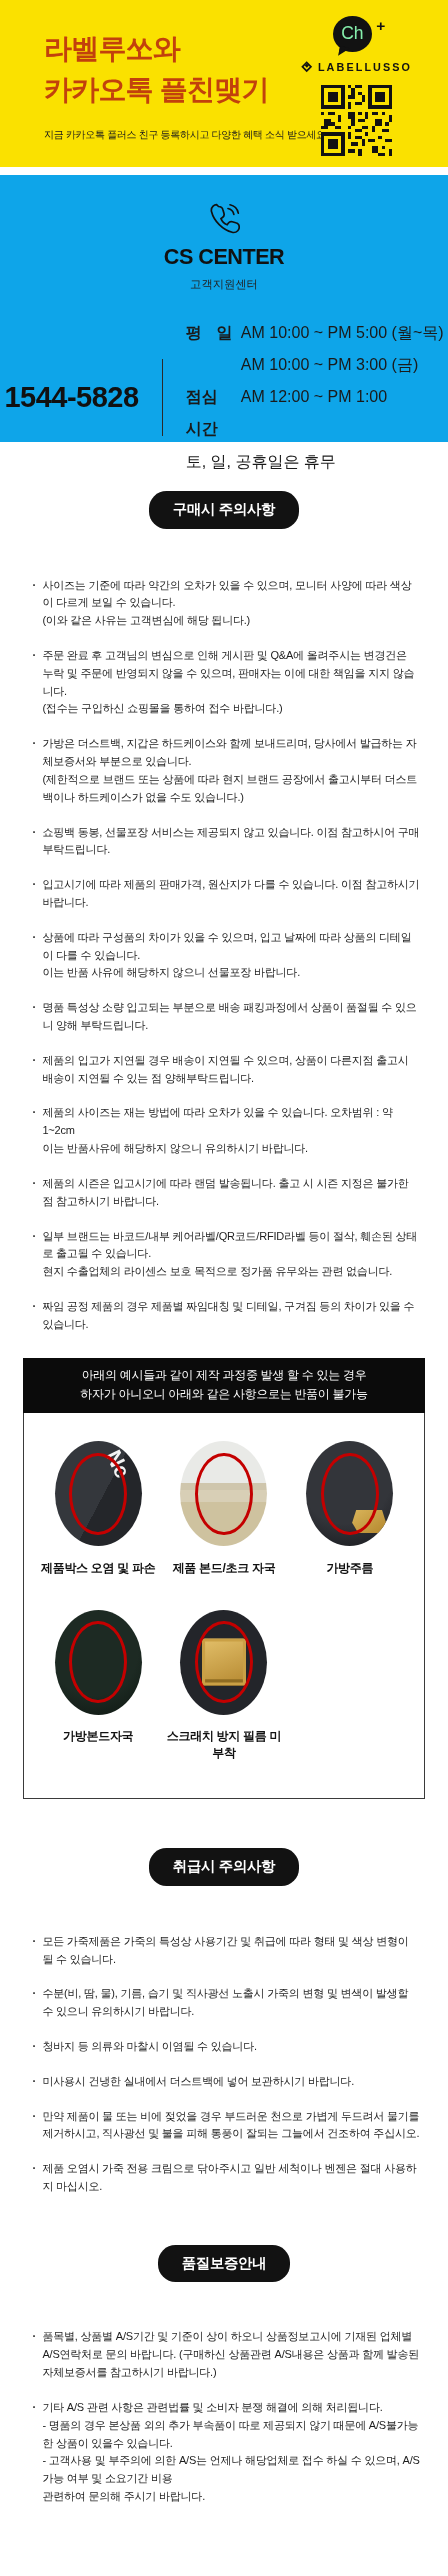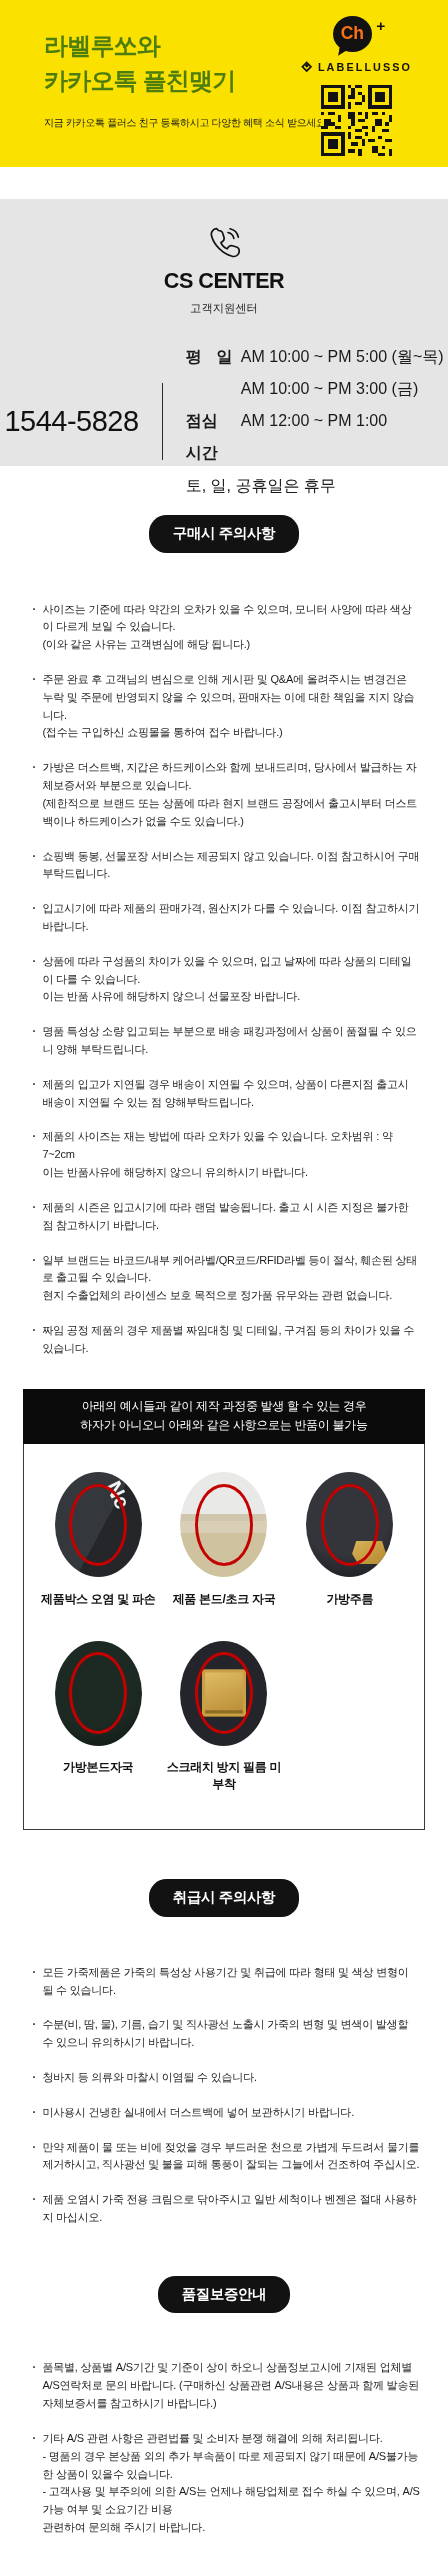--- a/index.html
+++ b/index.html
@@ -4,59 +4,59 @@
 <style>
   * { margin:0; padding:0; box-sizing:border-box; }
   html,body { background:#fff; }
   body {
     width:448px; height:3555px; overflow:hidden; position:relative;
     font-family:"Liberation Sans","DejaVu Sans",sans-serif; color:#1c1c1c;
   }
 
   
   .kakao-banner { height:167px; background:#fae100; position:relative; padding:29px 0 0 44px; }
-  .kb-title { font-size:24px; font-weight:800; line-height:1.45; letter-spacing:-0.8px; color:#4d7c0f; }
+  .kb-title { font-size:28px; font-weight:800; line-height:1.45; letter-spacing:-0.8px; color:#c2410c; }
   .kb-sub { margin-top:17.5px; font-size:10px; color:#1a1a1a; letter-spacing:-0.3px; }
   .kb-right { position:absolute; top:15.5px; right:30px; width:124px; text-align:center; }
   .ch-logo-wrap { position:relative; display:inline-block; margin-left:-7.2px; }
   .ch-bubble { width:39px; height:36px; background:#121212; border-radius:50%;
     display:flex; align-items:center; justify-content:center; position:relative; }
   .ch-bubble::after { content:""; position:absolute; left:6.2px; bottom:-5.2px;
     border:5.2px solid transparent; border-top-color:#121212; border-left-color:#121212; transform:rotate(12deg); }
-  .ch-text { color:#f97316; font-size:17.5px; font-weight:700; }
+  .ch-text { color:#86efac; font-size:17.5px; font-weight:400; }
   .ch-plus { position:absolute; right:-13.4px; top:1px; font-size:15.5px; font-weight:800; color:#121212; }
   .brand-row { margin-top:8.2px; display:flex; align-items:center; justify-content:center; gap:4.6px; }
   .brand-name { font-size:10.8px; font-weight:700; letter-spacing:2.1px; color:#121212; }
   .qr { margin-top:10.3px; }
 
   
-  .cs-section { margin-top:32px; height:267px; background:#e5e5e5; text-align:center; padding-top:27px; }
+  .cs-section { margin-top:8px; height:267px; background:#0ea5e9; text-align:center; padding-top:27px; }
   .cs-title { margin-top:8.2px; font-size:21.6px; font-weight:800; letter-spacing:-0.5px; color:#111; }
   .cs-sub { margin-top:7.2px; font-size:11.3px; color:#222; }
   .cs-row { margin-top:25px; display:flex; align-items:center; justify-content:center; gap:23px; }
-  .cs-phone { font-size:29px; font-weight:400; letter-spacing:-0.5px; color:#111; }
+  .cs-phone { font-size:29px; font-weight:700; letter-spacing:-0.5px; color:#111; }
   .cs-divider { width:1px; height:77px; background:#2a2a2a; }
   .cs-hours { text-align:left; font-size:16px; color:#1a1a1a; line-height:2.0; }
   .hour-row { display:flex; gap:8.2px; }
   .hour-label { font-weight:800; width:47px; display:inline-block; text-align:justify; text-align-last:justify; }
   .cs-closed { margin-top:1px; }
 
   
   .pill { display:block; width:fit-content; margin:0 auto; background:#121212; color:#fff;
     font-size:14.4px; font-weight:800; letter-spacing:-0.3px; padding:9.3px 24px; border-radius:17.5px; text-align:right; }
   .bullets { list-style:none; margin:0 28px; }
   .bullets li { position:relative; padding-left:14.4px; margin-bottom:17px;
     font-size:11px; line-height:1.62; letter-spacing:-0.2px; color:#1d1d1d; white-space:pre-line; }
   .bullets li::before { content:"\00B7"; position:absolute; left:4.6px; top:0; font-weight:700; }
 
   .purchase-section { padding-top:49px; }
   .purchase-section .bullets { margin-top:48px; }
 
   
-  .defect-banner { margin:31px 23px 0; background:#0b0b0b; color:#fff; text-align:center;
+  .defect-banner { margin:24px 23px 0; background:#0b0b0b; color:#fff; text-align:center;
     padding:8.8px 0 9.8px; font-size:12px; line-height:1.55; letter-spacing:-0.3px; }
   .defect-box { margin:0 23px; border:0.8px solid #3a3a3a; border-top:none; background:#fff;
     display:grid; grid-template-columns:repeat(3,1fr); row-gap:33px; padding:28px 11.3px 36px; }
   .defect-cell { text-align:center; }
   .oval { width:87px; height:105px; border-radius:50%; margin:0 auto; position:relative; overflow:hidden; background:#555; }
   .oval .ring { position:absolute; top:11%; left:17%; right:17%; bottom:11%; border:3.6px solid #c40000; border-radius:50%; }
   .oval .photo-text { position:absolute; top:9.3px; right:10.3px; color:#f4f4f4; font-size:21.6px; font-weight:700; transform:rotate(64deg); }
   .ex-box { background:linear-gradient(118deg,#34373c 54%,#24262a 54%); }
   .ex-seam { background:linear-gradient(180deg,#e9eae7 0 40%,#cfc6ad 40% 47%,#d8cfb6 47% 58%,#cec29f 58% 100%); }
   .ex-bagblack { background:radial-gradient(circle at 45% 35%,#33353a 0 55%,#17181c 100%); }
@@ -219,21 +219,21 @@
       <li>입고시기에 따라 제품의 판매가격, 원산지가 다를 수 있습니다. 이점 참고하시기 바랍니다.</li>
 
       <li>상품에 따라 구성품의 차이가 있을 수 있으며, 입고 날짜에 따라 상품의 디테일이 다를 수 있습니다.
 이는 반품 사유에 해당하지 않으니 선물포장 바랍니다.</li>
 
       <li>명품 특성상 소량 입고되는 부분으로 배송 패킹과정에서 상품이 품절될 수 있으니 양해 부탁드립니다.</li>
 
       <li>제품의 입고가 지연될 경우 배송이 지연될 수 있으며, 상품이 다른지점 출고시 배송이 지연될 수 있는 점 양해부탁드립니다.</li>
 
 
-      <li>제품의 사이즈는 재는 방법에 따라 오차가 있을 수 있습니다. 오차범위 : 약 7~2cm
+      <li>제품의 사이즈는 재는 방법에 따라 오차가 있을 수 있습니다. 오차범위 : 약 1~2cm
 이는 반품사유에 해당하지 않으니 유의하시기 바랍니다.</li>
 
       <li>제품의 시즌은 입고시기에 따라 랜덤 발송됩니다. 출고 시 시즌 지정은 불가한 점 참고하시기 바랍니다.</li>
 
       <li>일부 브랜드는 바코드/내부 케어라벨/QR코드/RFID라벨 등이 절삭, 훼손된 상태로 출고될 수 있습니다.
 현지 수출업체의 라이센스 보호 목적으로 정가품 유무와는 관련 없습니다.</li>
 
       <li>짜임 공정 제품의 경우 제품별 짜임대칭 및 디테일, 구겨짐 등의 차이가 있을 수 있습니다.</li>
     </ul>
 </section>

